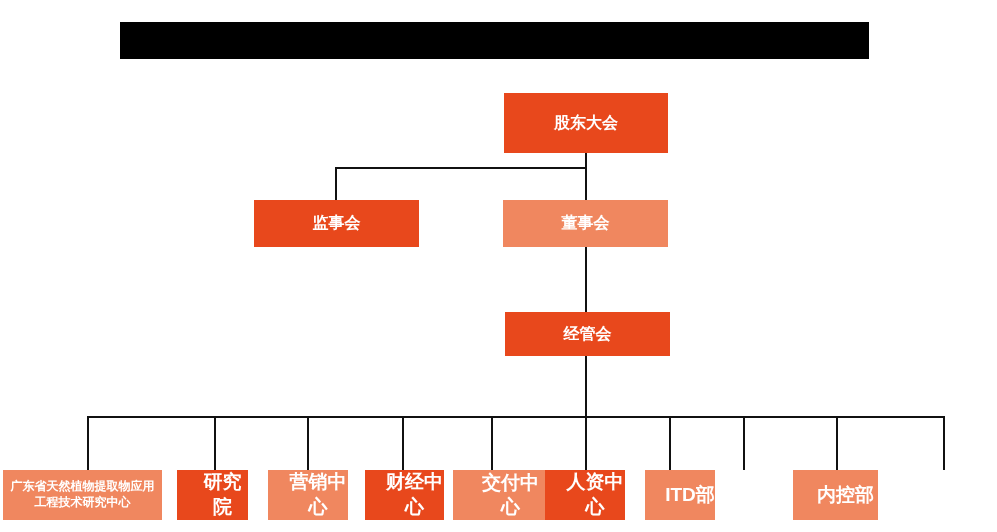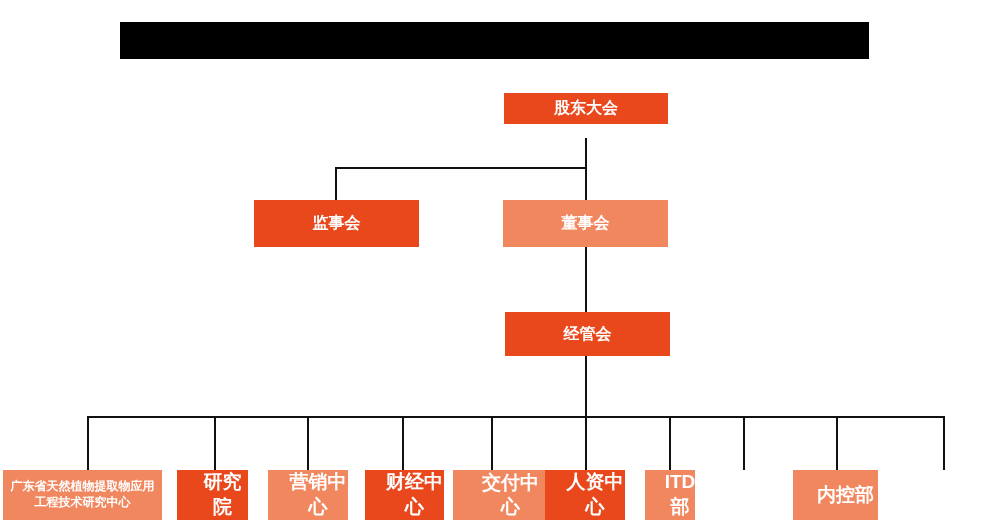--- a/index.html
+++ b/index.html
@@ -36,33 +36,33 @@
     line-height: 1.3;
     box-sizing: border-box;
   }
   .node[data-tone="dark"]  { background: var(--c-dark); }
   .node[data-tone="light"] { background: var(--c-light); }
   .hline, .vline {
     position: absolute;
     background: var(--c-line);
   }
   
-  #n-shareholders { left: 504px; top: 93px;  width: 164px; height: 31px; }
+  #n-shareholders { left: 504px; top: 93px;  width: 164px; height: 60px; }
   #n-supervisory  { left: 254px; top: 200px; width: 165px; height: 47px; }
   #n-board        { left: 503px; top: 200px; width: 165px; height: 47px; }
   #n-management   { left: 505px; top: 312px; width: 165px; height: 44px; }
   
   .dep { top: 470px; height: 50px; font-size: 19px; padding-left: 20px; }
   #dep-0 { left: 3px;   width: 159px; font-size: 12px; padding: 0 2px; }
   #dep-1 { left: 177px; width: 71px; }
   #dep-2 { left: 268px; width: 80px; }
   #dep-3 { left: 365px; width: 79px; }
   #dep-4 { left: 453px; width: 95px; align-items: flex-end; }
   #dep-5 { left: 545px; width: 80px; }
-  #dep-6 { left: 645px; width: 50px; }
+  #dep-6 { left: 645px; width: 70px; }
   #dep-7 { left: 710px; width: 62px; }
   #dep-8 { left: 793px; width: 85px; }
   #dep-9 { left: 895px; width: 97px; }
   
   #l-v1 { left: 585px; top: 138px; width: 2px; height: 62px; }
   #l-h1 { left: 335px; top: 167px; width: 252px; height: 2px; }
   #l-v2 { left: 335px; top: 167px; width: 2px; height: 33px; }
   #l-v3 { left: 585px; top: 247px; width: 2px; height: 65px; }
   #l-v4 { left: 585px; top: 356px; width: 2px; height: 61px; }
   #l-h2 { left: 87px;  top: 416px; width: 858px; height: 2px; }

